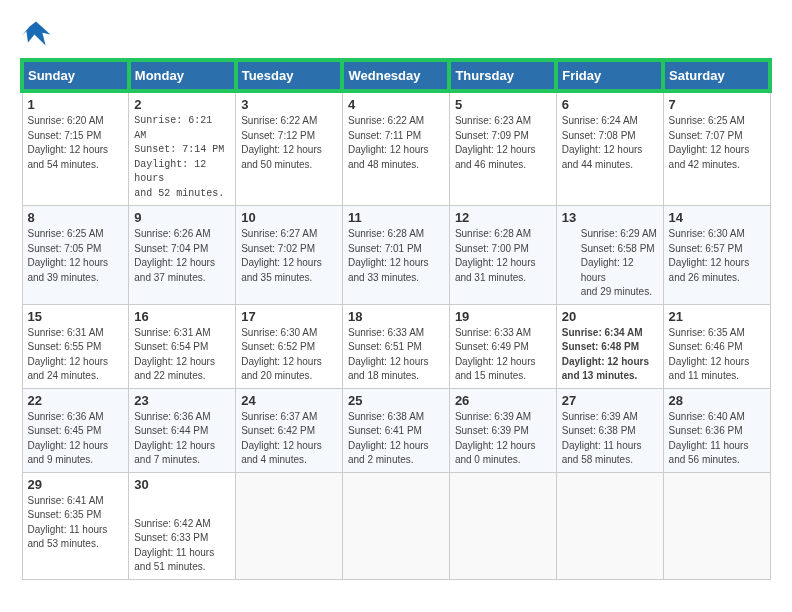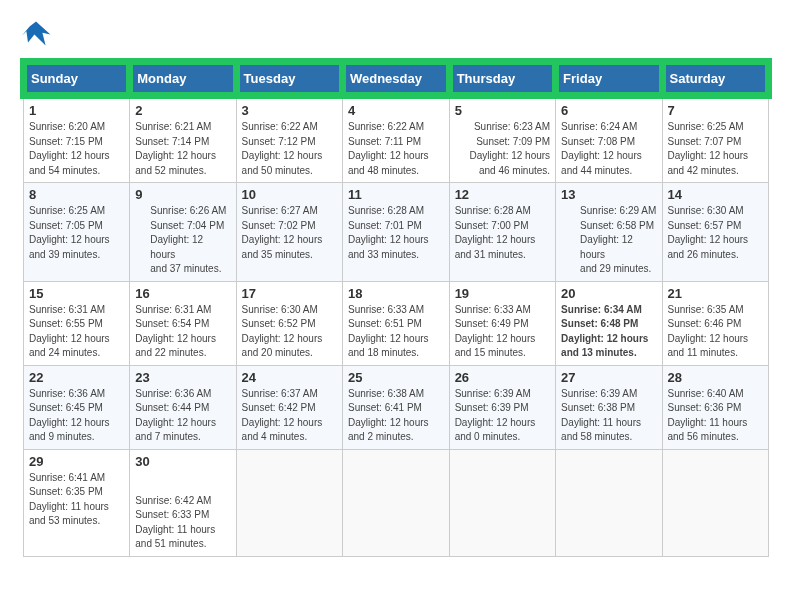--- a/index.html
+++ b/index.html
@@ -48,21 +48,21 @@
       border-collapse: collapse;
       font-size: 11px;
     }
     .calendar th {
       background: #2c6fad;
       color: #fff;
       padding: 6px 4px;
       text-align: left;
       font-size: 13px;
       font-weight: bold;
-      border: 7px solid #22c55e;
+      border: 4px solid #22c55e;
     }
     .calendar td {
       border: 1px solid #ccc;
       vertical-align: top;
       padding: 4px 5px;
       width: 107px;
       min-height: 80px;
       background: #fff;
     }
     .calendar tr:nth-child(even) td {
@@ -119,42 +119,42 @@
       <tr>
         <td>
           <span class="day-num">1</span>
           <div class="day-info" style="white-space: pre-line;">Sunrise: 6:20 AM
 Sunset: 7:15 PM
 Daylight: 12 hours
 and 54 minutes.</div>
         </td>
         <td>
           <span class="day-num">2</span>
-          <div class="day-info" style="white-space: pre-line;">Sunrise: 6:21 AM
+          <div class="day-info" style="white-space: pre-line; font-family: Liberation Mono, monospace;">Sunrise: 6:21 AM
 Sunset: 7:14 PM
 Daylight: 12 hours
 and 52 minutes.</div>
         </td>
         <td>
           <span class="day-num">3</span>
           <div class="day-info" style="white-space: pre-line;">Sunrise: 6:22 AM
 Sunset: 7:12 PM
 Daylight: 12 hours
 and 50 minutes.</div>
         </td>
         <td>
           <span class="day-num">4</span>
           <div class="day-info" style="white-space: pre-line;">Sunrise: 6:22 AM
 Sunset: 7:11 PM
 Daylight: 12 hours
 and 48 minutes.</div>
         </td>
         <td>
           <span class="day-num">5</span>
-          <div class="day-info" style="white-space: pre-line; text-align: right;">Sunrise: 6:23 AM
+          <div class="day-info" style="white-space: pre-line;">Sunrise: 6:23 AM
 Sunset: 7:09 PM
 Daylight: 12 hours
 and 46 minutes.</div>
         </td>
         <td>
           <span class="day-num">6</span>
           <div class="day-info" style="white-space: pre-line;">Sunrise: 6:24 AM
 Sunset: 7:08 PM
 Daylight: 12 hours
 and 44 minutes.</div>
@@ -170,21 +170,21 @@
       <tr>
         <td>
           <span class="day-num">8</span>
           <div class="day-info" style="white-space: pre-line;">Sunrise: 6:25 AM
 Sunset: 7:05 PM
 Daylight: 12 hours
 and 39 minutes.</div>
         </td>
         <td>
           <span class="day-num">9</span>
-          <div class="day-info" style="white-space: pre-line; margin-left: 15px;">Sunrise: 6:26 AM
+          <div class="day-info" style="white-space: pre-line;">Sunrise: 6:26 AM
 Sunset: 7:04 PM
 Daylight: 12 hours
 and 37 minutes.</div>
         </td>
         <td>
           <span class="day-num">10</span>
           <div class="day-info" style="white-space: pre-line;">Sunrise: 6:27 AM
 Sunset: 7:02 PM
 Daylight: 12 hours
 and 35 minutes.</div>

